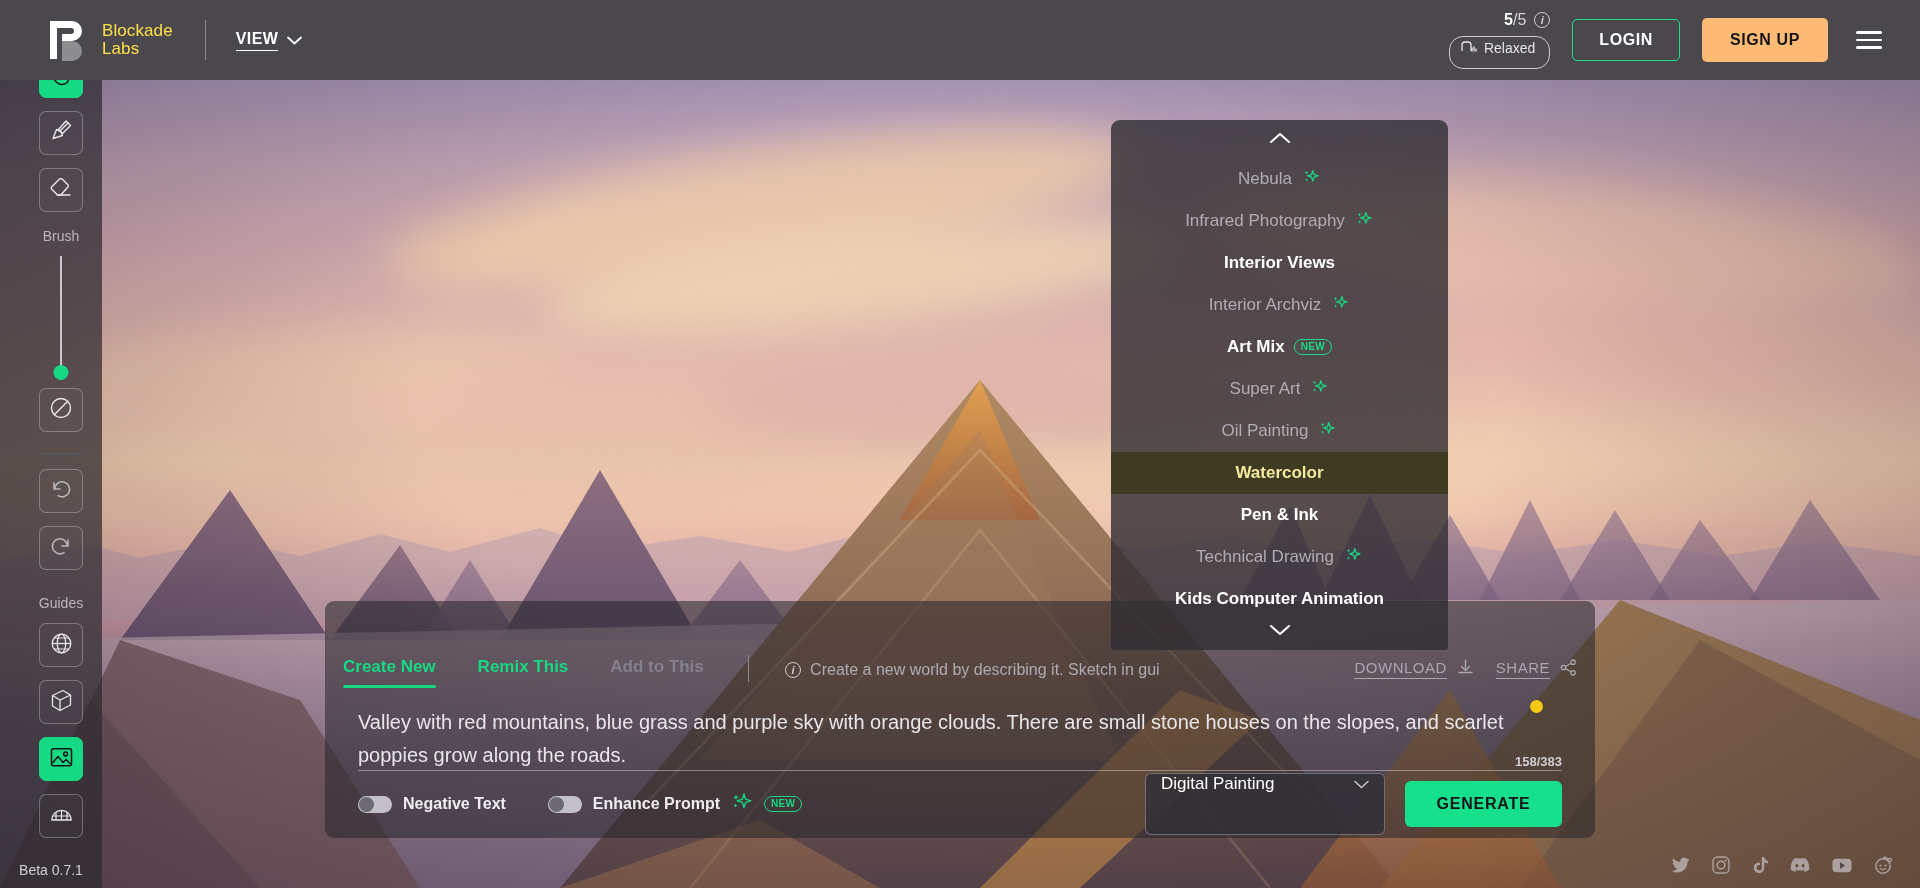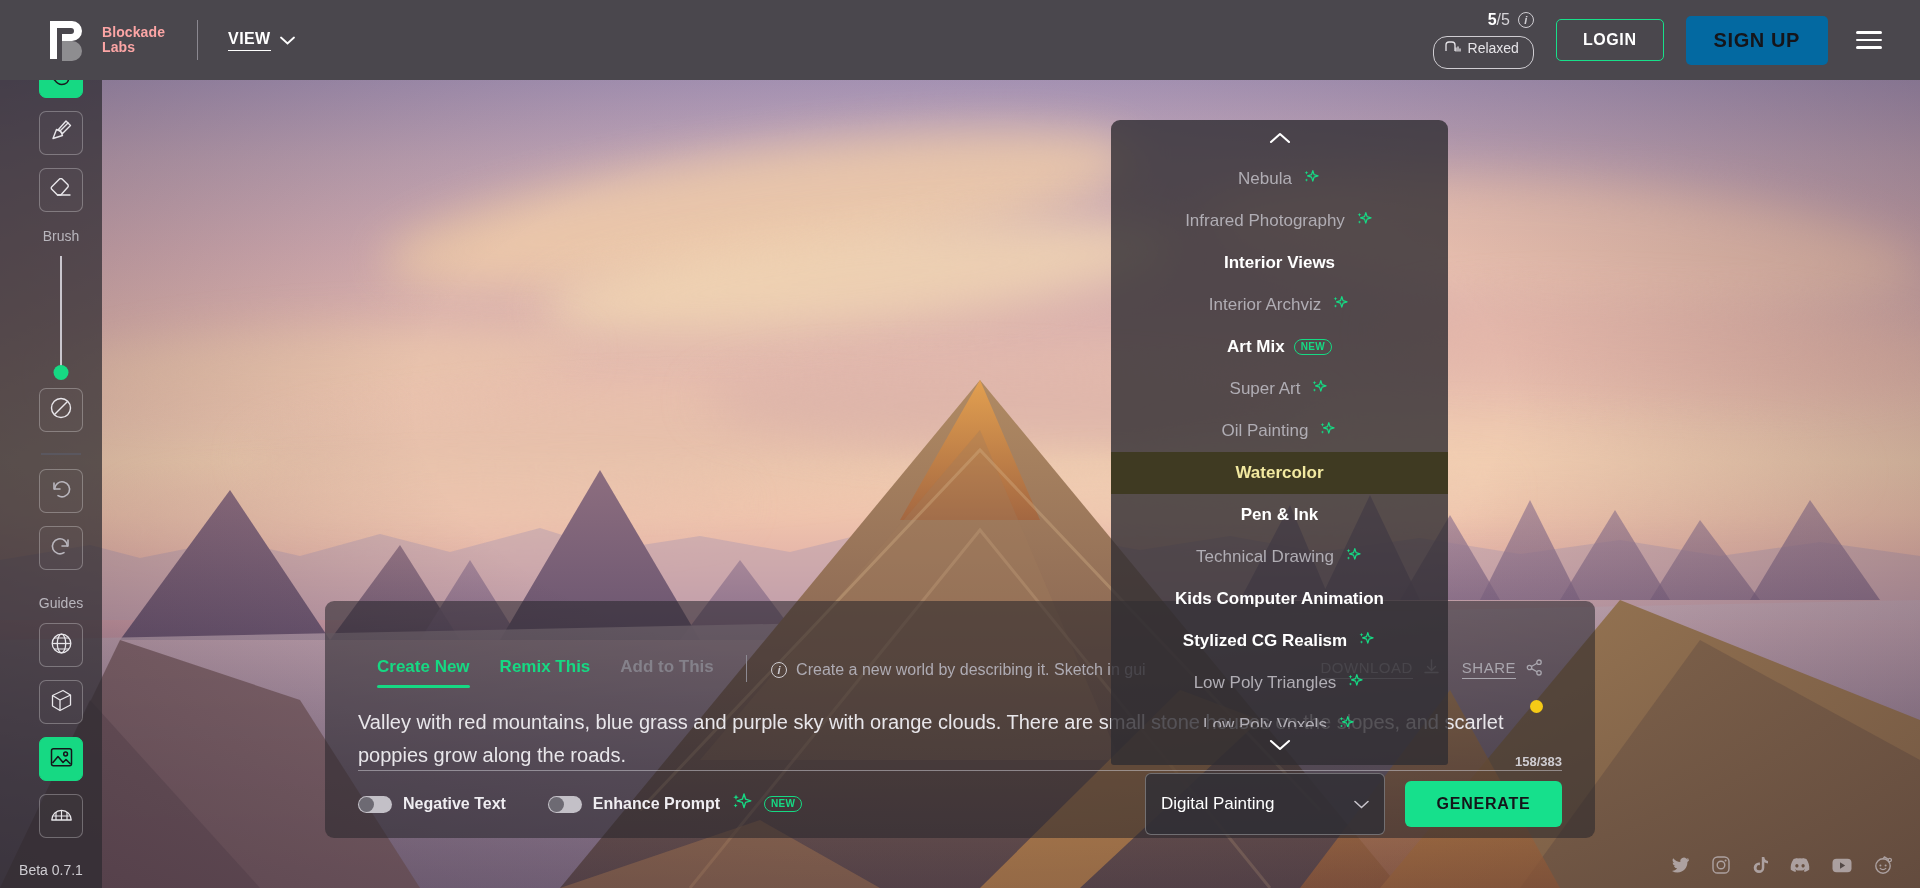--- a/index.html
+++ b/index.html
@@ -50,21 +50,21 @@
     position: absolute; top: 0; left: 0; width: 100%; height: 80px;
     background: #4a474d;
     display: flex; align-items: center;
     z-index: 40;
   }
   .logo-wrap { display: flex; align-items: center; gap: 14px; margin-left: 48px; }
   .logo-mark {
     width: 40px; height: 42px; position: relative;
   }
   .logo-text {
-    color: #fca5a5; font-size: 14px; font-weight: bold; line-height: 1.04;
+    color: #fde047; font-size: 17px; font-weight: normal; line-height: 1.04;
     letter-spacing: .1px;
   }
   .topbar-sep { width: 1px; height: 40px; background: #8b8890; margin: 0 30px 0 32px; }
   .view-btn {
     display: flex; align-items: center; gap: 9px;
     color: #fff; font-size: 16px; font-weight: bold; letter-spacing: .4px;
     cursor: pointer;
   }
   .view-btn .vlabel { border-bottom: 1.5px solid #fff; padding-bottom: 2px; }
 
@@ -84,22 +84,22 @@
     display: flex; align-items: center; gap: 7px;
     border: 1.3px solid #cfcdd2; border-radius: 14px;
     padding: 3px 14px 12px 11px; color: #e6e4e8; font-size: 14px;
   }
   .btn-login {
     border: 1.8px solid #18e08a; border-radius: 5px; background: transparent;
     color: #fff; font-size: 16px; font-weight: bold; letter-spacing: .6px;
     padding: 11px 26px; cursor: pointer;
   }
   .btn-signup {
-    border: none; border-radius: 5px; background: #0369a1;
-    color: #15151a; font-size: 20px; font-weight: bold; letter-spacing: .6px;
+    border: none; border-radius: 5px; background: #fdba74;
+    color: #15151a; font-size: 16px; font-weight: bold; letter-spacing: .6px;
     padding: 13px 28px; cursor: pointer;
   }
   .hamburger { display: flex; flex-direction: column; gap: 5px; cursor: pointer; padding: 6px; }
   .hamburger i { display: block; width: 26px; height: 2.5px; background: #fff; border-radius: 2px; }
 
   
   .rail {
     position: absolute; left: 0; top: 38px; width: 102px;
     bottom: 0;
     background: rgba(44,42,47,.72);
@@ -127,21 +127,21 @@
   }
   .rail-divider { width: 40px; height: 2px; background: #5a575f; margin: 8px 0 14px; }
   .rail-gap { height: 8px; }
   .beta {
     position: absolute; bottom: 10px; left: 0; width: 100%;
     text-align: center; color: #cfcdd2; font-size: 14px;
   }
 
   
   .style-dropdown {
-    position: absolute; left: 1111px; top: 120px; width: 337px; height: 645px;
+    position: absolute; left: 1111px; top: 120px; width: 337px; height: 530px;
     background: rgba(47,45,50,.80);
     border-radius: 9px 9px 3px 3px;
     z-index: 50;
     overflow: hidden;
     display: flex; flex-direction: column;
   }
   .dd-chevron {
     height: 38px; display: flex; align-items: center; justify-content: center;
     cursor: pointer; flex: 0 0 auto;
   }
@@ -161,22 +161,22 @@
 
   
   .panel {
     position: absolute; left: 325px; top: 601px; width: 1270px; height: 237px;
     background: rgba(40,38,43,.56);
     border-radius: 9px;
     z-index: 45;
     display: flex; flex-direction: column;
   }
   .panel-tabs {
-    display: flex; align-items: flex-end; gap: 0; height: 52px;
-    padding: 0 52px; position: relative; margin-top: 40px;
+    display: flex; align-items: flex-end; gap: 12px; height: 52px;
+    padding: 0 18px; position: relative; margin-top: 40px;
   }
   .tab {
     font-size: 17px; font-weight: bold; padding: 0 0 11px; margin-right: 30px;
     cursor: pointer; color: #16d983; position: relative; white-space: nowrap;
   }
   .tab.active { color: #16d983; }
   .tab.active::after {
     content: ""; position: absolute; left: 0; right: 0; bottom: 0;
     height: 3px; background: #16d983; border-radius: 2px;
   }
@@ -218,21 +218,21 @@
   }
   .toggle i {
     position: absolute; left: 1px; top: 1px; width: 15px; height: 15px;
     border-radius: 50%; background: #6d6a73;
   }
   .toggle-label { color: #efedf1; font-size: 16px; font-weight: bold; white-space: nowrap; }
   .select-box {
     margin-left: auto;
     width: 240px; height: 62px; border: 1.2px solid rgba(255,255,255,.30);
     border-radius: 6px; background: rgba(50,48,53,.88);
-    display: flex; align-items: center; padding: 0 15px;
+    display: flex; padding: 0 15px;
     color: #fff; font-size: 17px; cursor: pointer;
   }
   .select-box .chev { margin-left: auto; }
   .btn-generate {
     width: 157px; height: 46px; border: none; border-radius: 6px; background: #16e08c;
     color: #15151a; font-size: 16px; font-weight: bold; letter-spacing: .8px; cursor: pointer;
   }
 
   
   .social {

